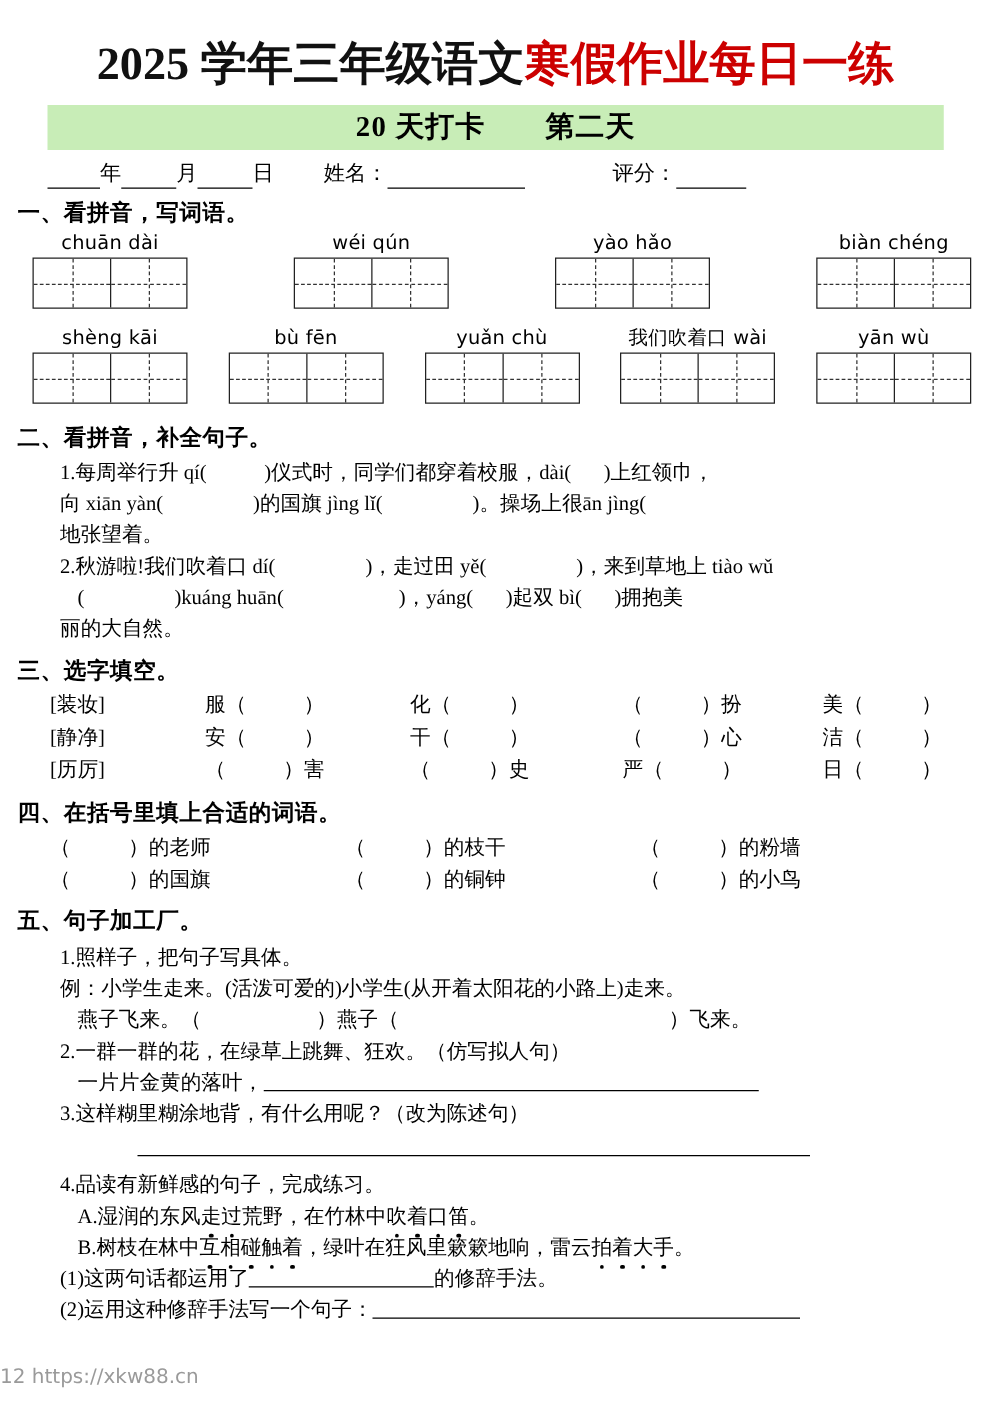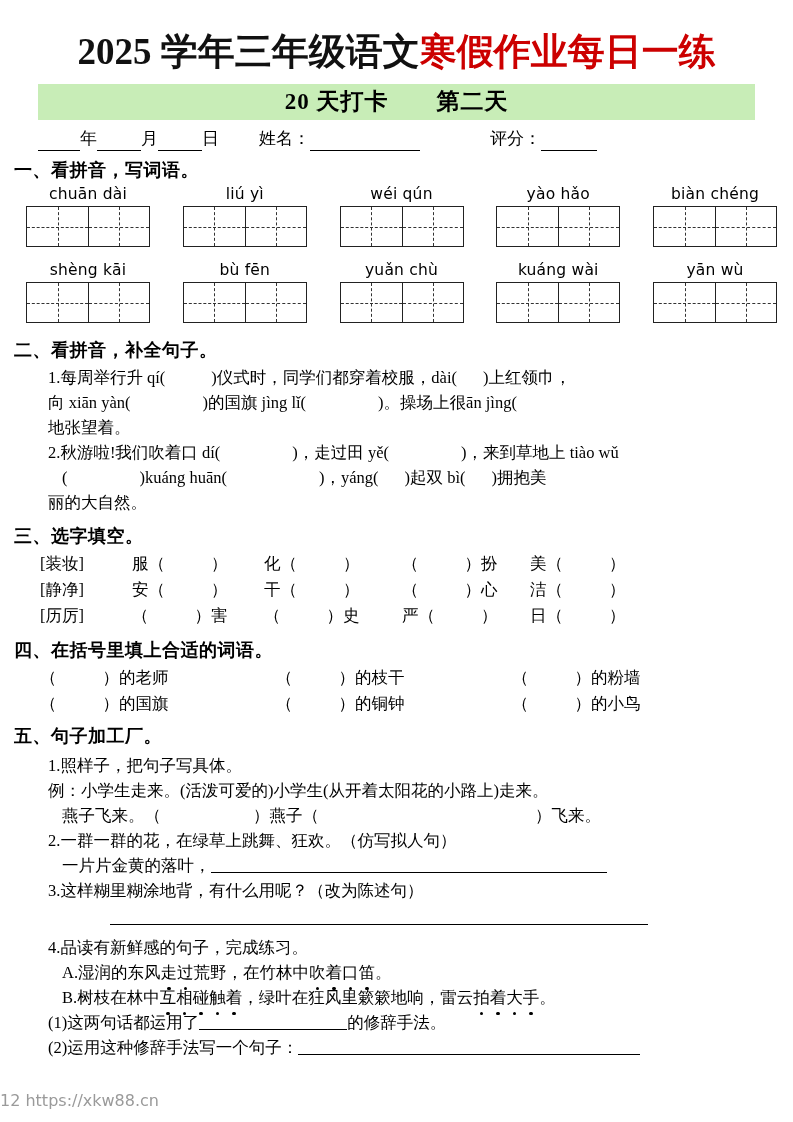--- a/index.html
+++ b/index.html
@@ -129,20 +129,21 @@
   .gap-l { display: inline-block; width: 72px; }
   .gap-xl { display: inline-block; width: 92px; }
 
   
   .tbl3 { margin: 0 0 0 40px; }
   .tbl3 .r {
     display: flex;
     font-size: 16.5px;
     line-height: 26px;
     white-space: nowrap;
+    gap: 32px;
   }
   .tbl3 .c-key { width: 92px; }
   .tbl3 .c-a { width: 132px; }
   .tbl3 .c-b { width: 138px; }
   .tbl3 .c-c { width: 128px; }
   .tbl3 .c-d { width: 120px; }
 
   
   .tbl4 { margin: 0 0 0 40px; }
   .tbl4 .r {
@@ -217,27 +218,20 @@
   <div class="pin-block">
     <div class="pin-row">
       <div class="pin-cellgroup">
         <div class="pin-text">chuān dài</div>
         <div class="tzg">
             <div class="cell"></div>
             <div class="cell"></div>
           </div>
       </div>
       <div class="pin-cellgroup">
-        <div class="pin-text">liú   yì</div>
-        <div class="tzg">
-            <div class="cell"></div>
-            <div class="cell"></div>
-          </div>
-      </div>
-      <div class="pin-cellgroup">
         <div class="pin-text">wéi  qún</div>
         <div class="tzg">
             <div class="cell"></div>
             <div class="cell"></div>
           </div>
       </div>
       <div class="pin-cellgroup">
         <div class="pin-text">yào  hǎo</div>
         <div class="tzg">
             <div class="cell"></div>
@@ -271,21 +265,21 @@
           </div>
       </div>
       <div class="pin-cellgroup">
         <div class="pin-text">yuǎn chù</div>
         <div class="tzg">
             <div class="cell"></div>
             <div class="cell"></div>
           </div>
       </div>
       <div class="pin-cellgroup">
-        <div class="pin-text">kuáng  wài</div>
+        <div class="pin-text">我们吹着口  wài</div>
         <div class="tzg">
             <div class="cell"></div>
             <div class="cell"></div>
           </div>
       </div>
       <div class="pin-cellgroup">
         <div class="pin-text">yān   wù</div>
         <div class="tzg">
             <div class="cell"></div>
             <div class="cell"></div>

